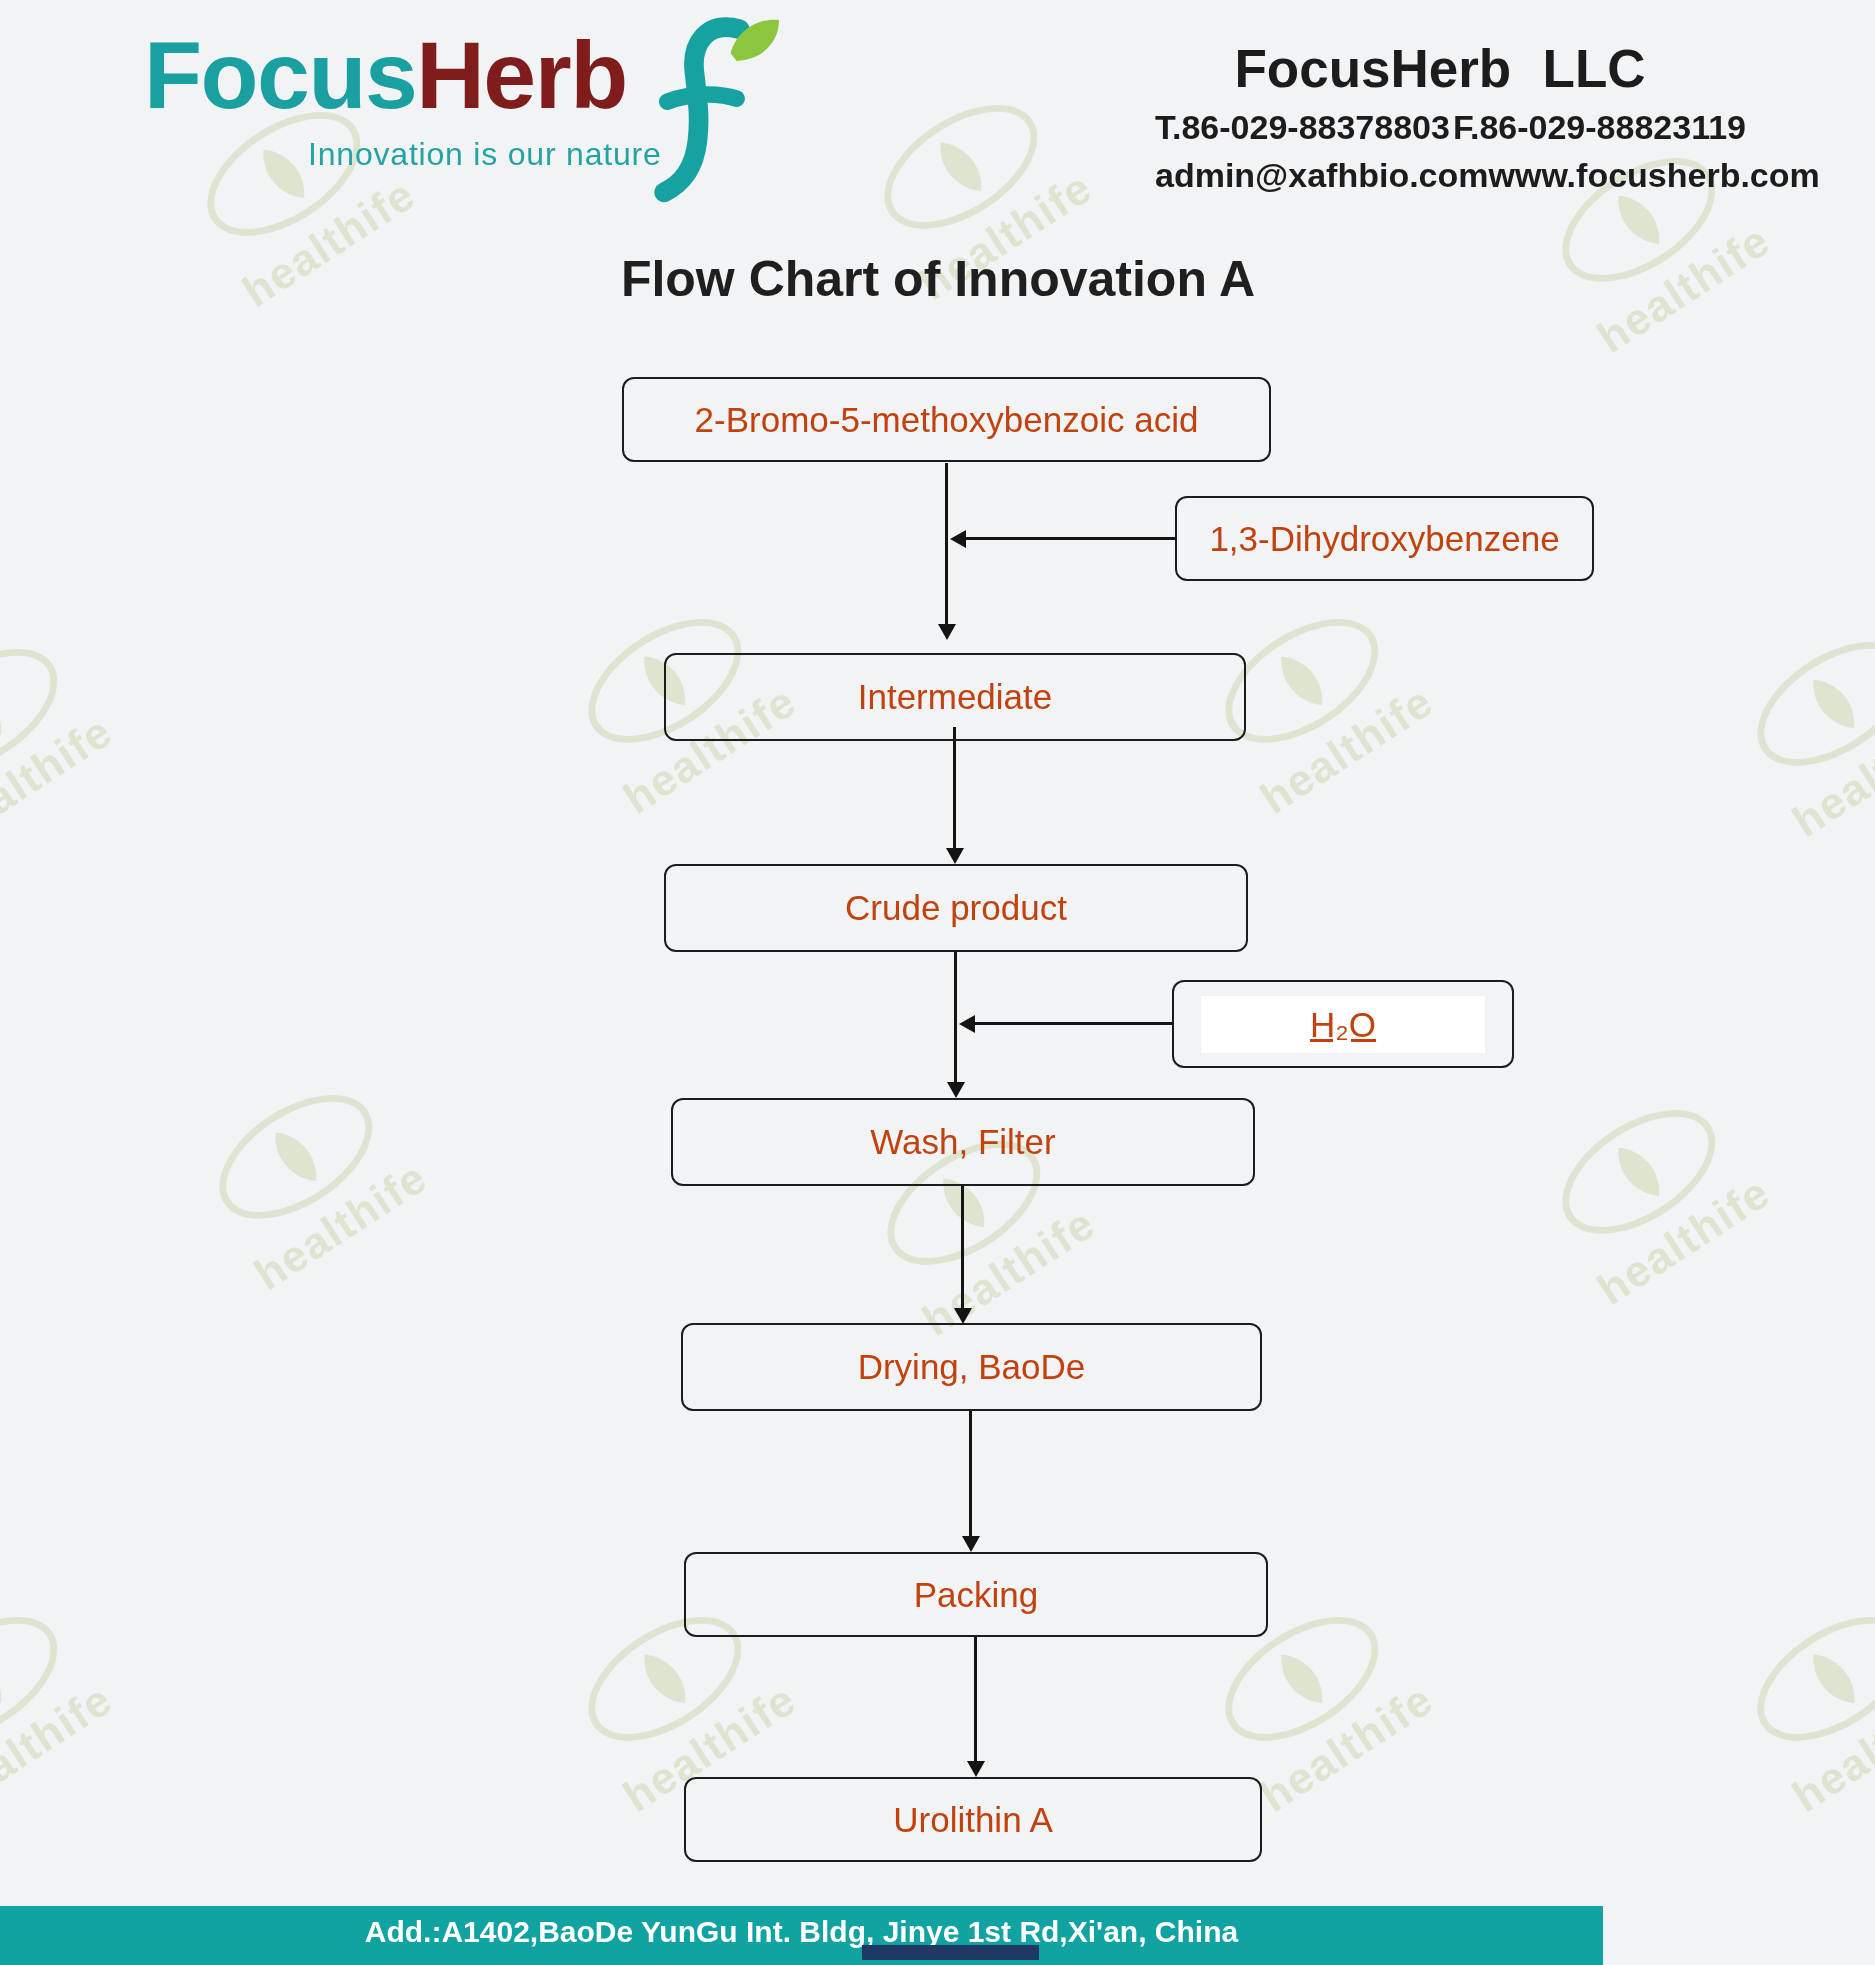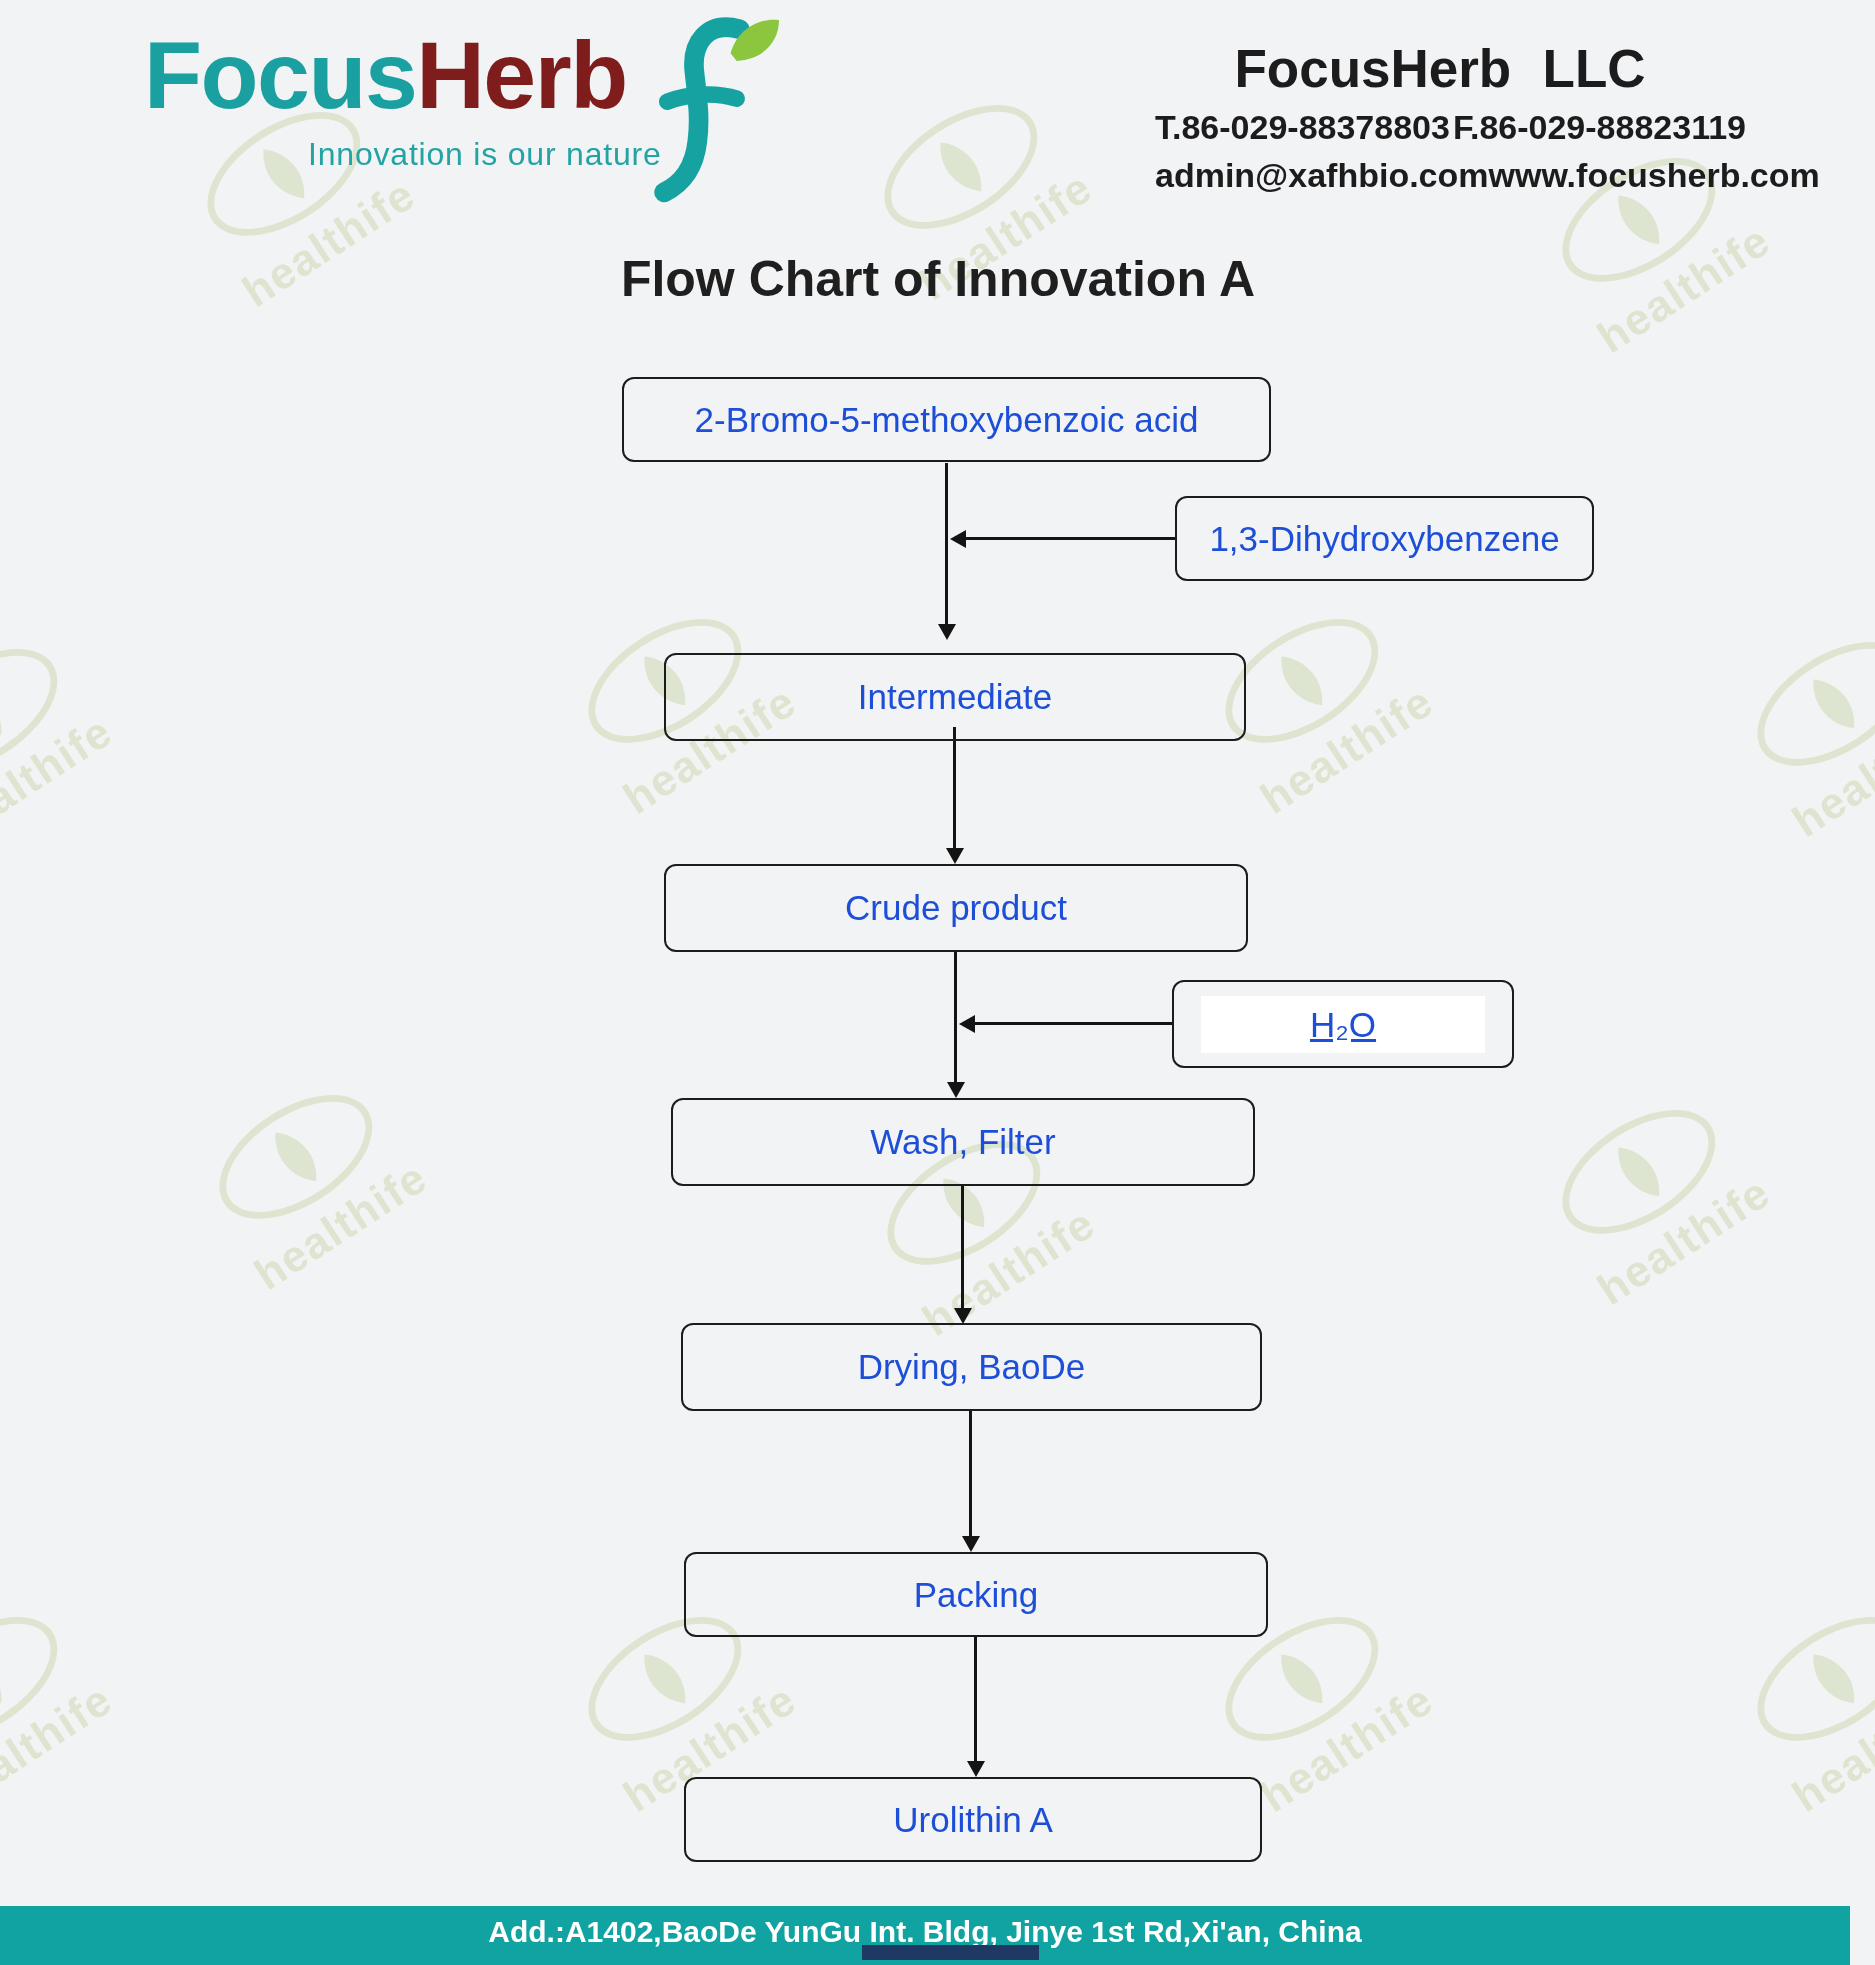--- a/index.html
+++ b/index.html
@@ -27,35 +27,35 @@
   .contact{position:absolute;left:1134px;top:38px;width:612px;color:#1c1c1c;z-index:2;}
   .company{text-align:center;font-size:53px;font-weight:700;word-spacing:16.6px;}
   .c-row{display:flex;justify-content:space-between;font-size:34px;font-weight:700;margin-top:9px;margin-left:21px;}
 
   
   .title{position:absolute;left:575px;top:250px;width:726px;text-align:center;
       font-size:50px;font-weight:700;color:#1f1f1f;z-index:2;}
 
   
   .node{position:absolute;border:2.3px solid #1c1c1c;border-radius:12px;box-sizing:border-box;
-      display:flex;align-items:center;justify-content:center;font-size:35px;color:#1d4ed8;z-index:2;}
+      display:flex;align-items:center;justify-content:center;font-size:35px;color:#c2410c;z-index:2;}
   .h2o-strip{background:#ffffff;min-width:284px;height:57px;line-height:57px;text-align:center;display:inline-block;text-decoration:underline;}
 
   
   .varrow{position:absolute;width:19.7px;display:flex;flex-direction:column;align-items:center;z-index:1;}
   .varrow .shaft{width:3px;flex:1;background:#141414;}
   .varrow .head{width:0;height:0;border-left:9px solid transparent;border-right:9px solid transparent;
       border-top:16.6px solid #141414;}
   .harrow{position:absolute;height:19.7px;display:flex;align-items:center;z-index:1;}
   .harrow .head{width:0;height:0;border-top:9px solid transparent;border-bottom:9px solid transparent;
       border-right:16.6px solid #141414;}
   .harrow .shaft{height:3px;flex:1;background:#141414;}
 
   
-  .footer{position:absolute;left:0;top:1906px;width:1850px;height:59px;background:#11a3a1;
+  .footer{position:absolute;left:0;top:1906px;width:1603px;height:59px;background:#11a3a1;
       color:#ffffff;display:flex;align-items:flex-start;justify-content:center;z-index:3;}
   .footer span{font-size:30px;font-weight:700;margin-top:9px;}
   .navy-bar{position:absolute;left:862px;top:1945px;width:177px;height:15px;background:#1f3864;z-index:4;}
 </style>
 </head>
 <body>
 
 <div class="page">
 
   <div class="wm" style="left:212px;top:113px">

